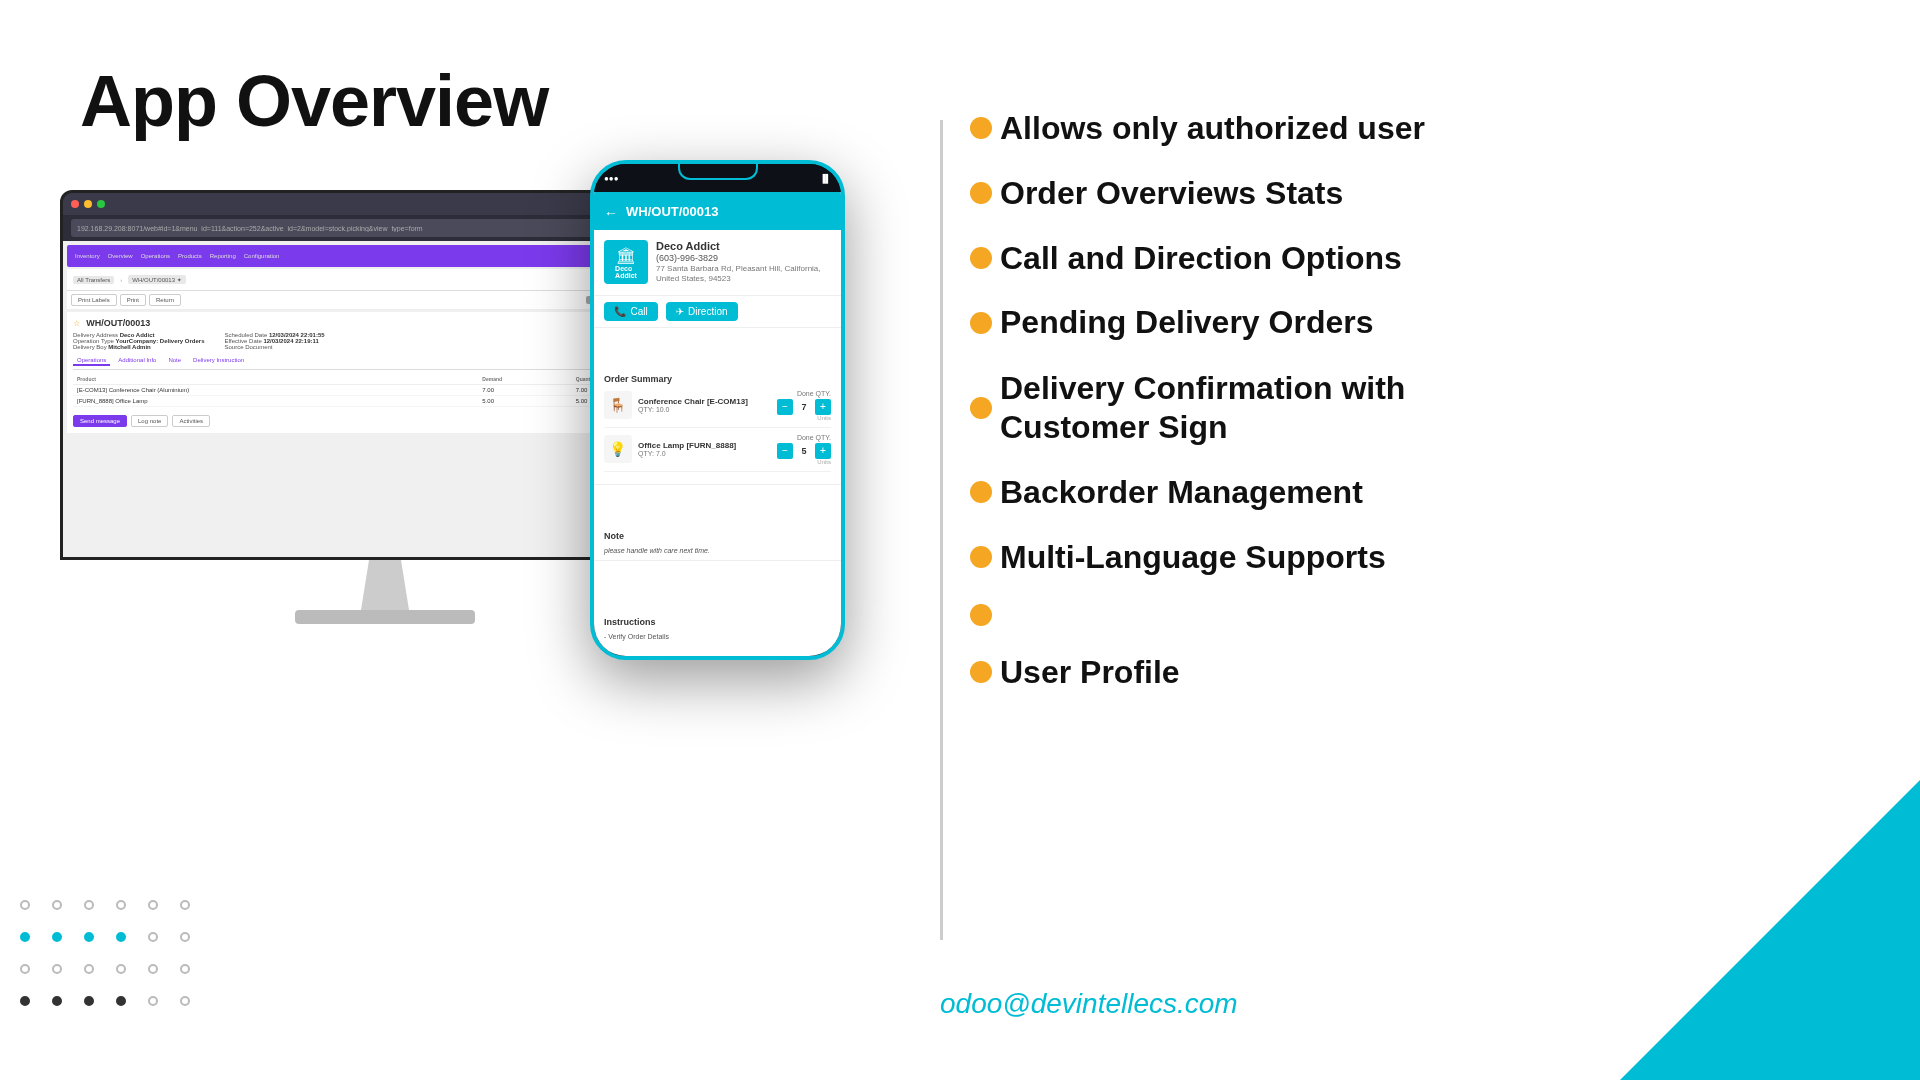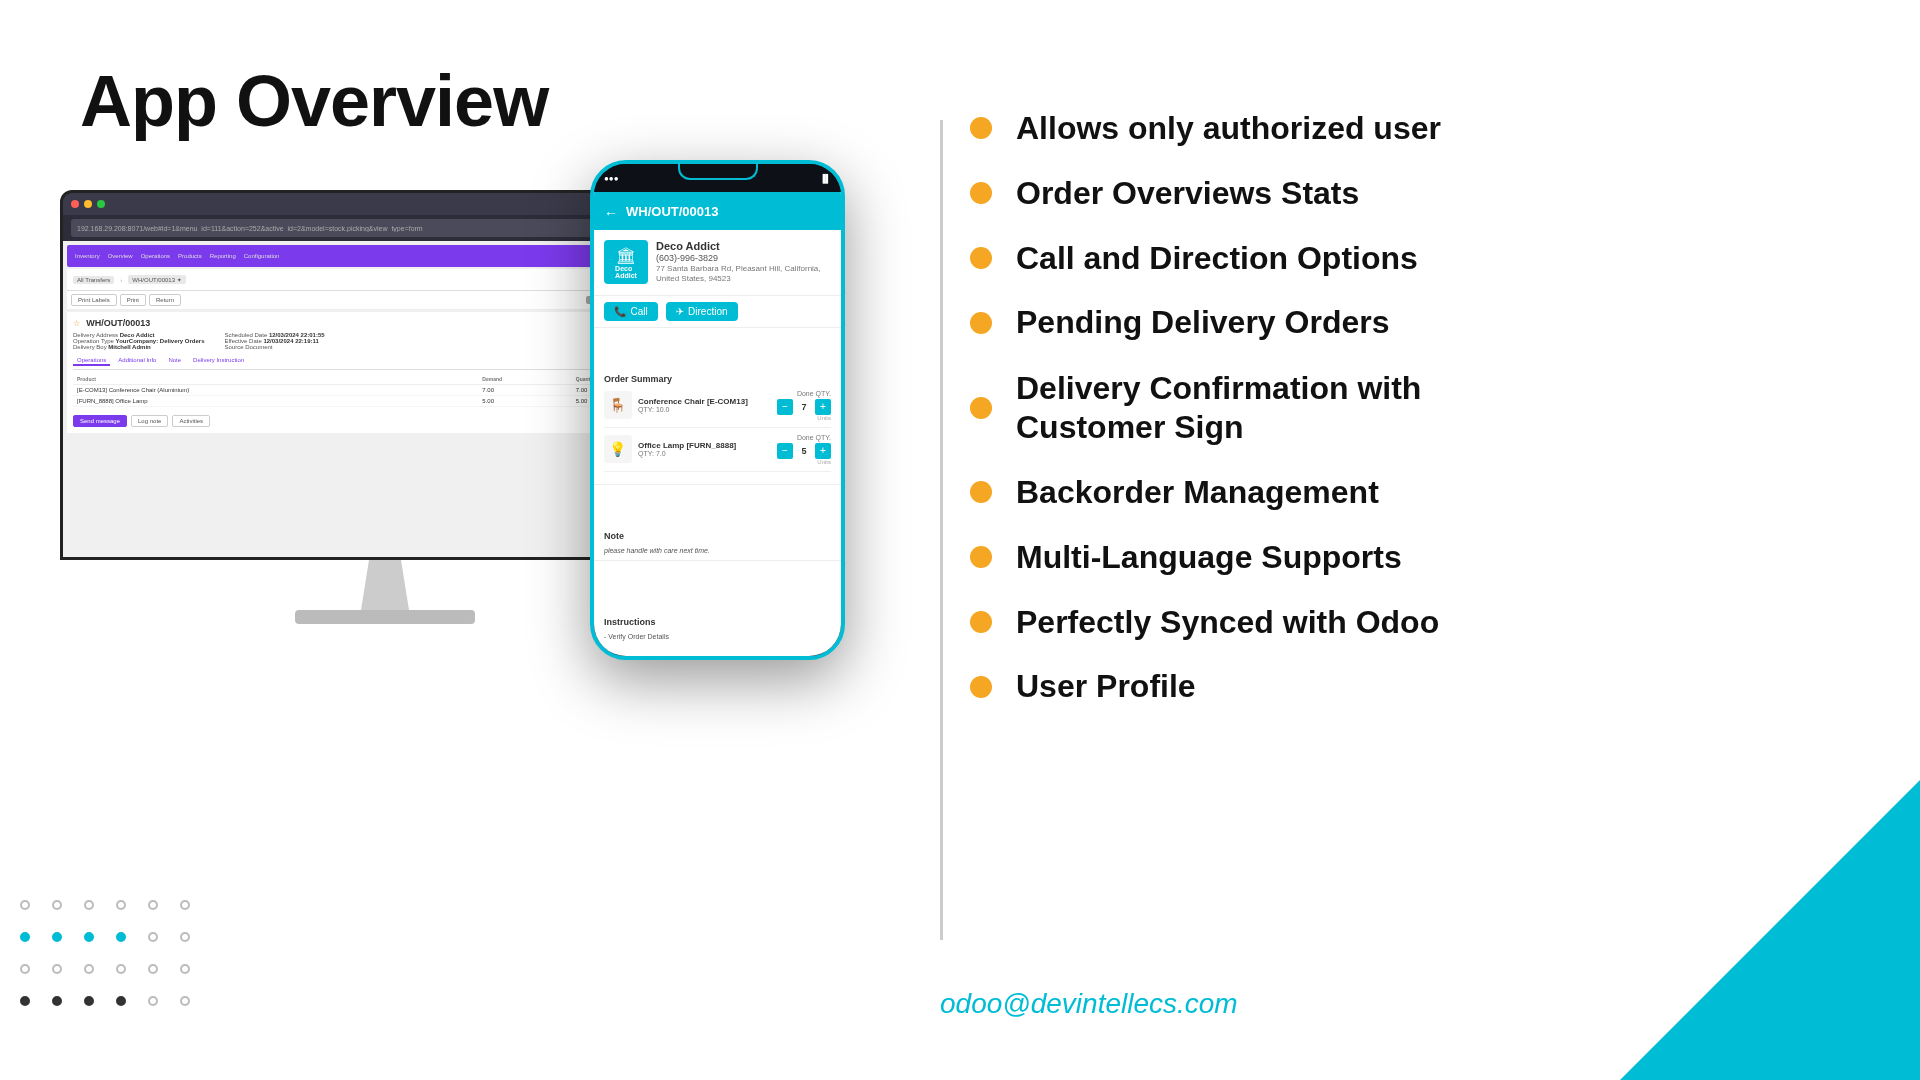--- a/index.html
+++ b/index.html
@@ -455,21 +455,21 @@
     .features-section {
       position: absolute;
       top: 110px;
       left: 970px;
       width: 850px;
     }
 
     .feature-item {
       display: flex;
       align-items: center;
-      gap: 24px;
+      gap: 8px;
       margin-bottom: 28px;
     }
 
     .feature-bullet {
       width: 22px;
       height: 22px;
       border-radius: 50%;
       background: #f5a623;
       flex-shrink: 0;
     }
@@ -754,21 +754,20 @@
     <span class="feature-text">Backorder Management</span>
   </div>
 
   <div class="feature-item">
     <div class="feature-bullet" style="background:#f5a623;"></div>
     <span class="feature-text">Multi-Language Supports</span>
   </div>
 
   <div class="feature-item">
     <div class="feature-bullet" style="background:#f5a623;"></div>
-    <span class="feature-text">Perfectly Synced with Odoo</span>
   </div>
 
   <div class="feature-item">
     <div class="feature-bullet" style="background:#f5a623;"></div>
     <span class="feature-text">User Profile</span>
   </div>
 
 </div>
 
 <div class="email-section">

